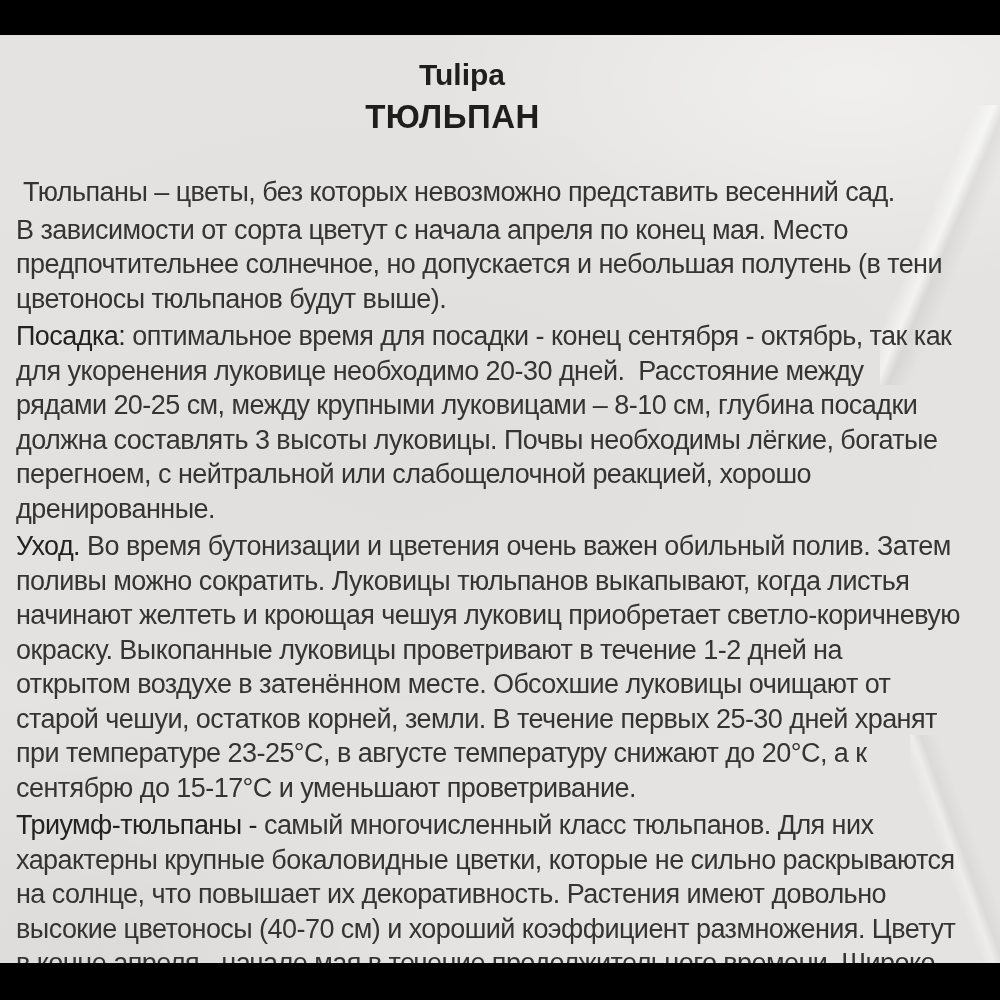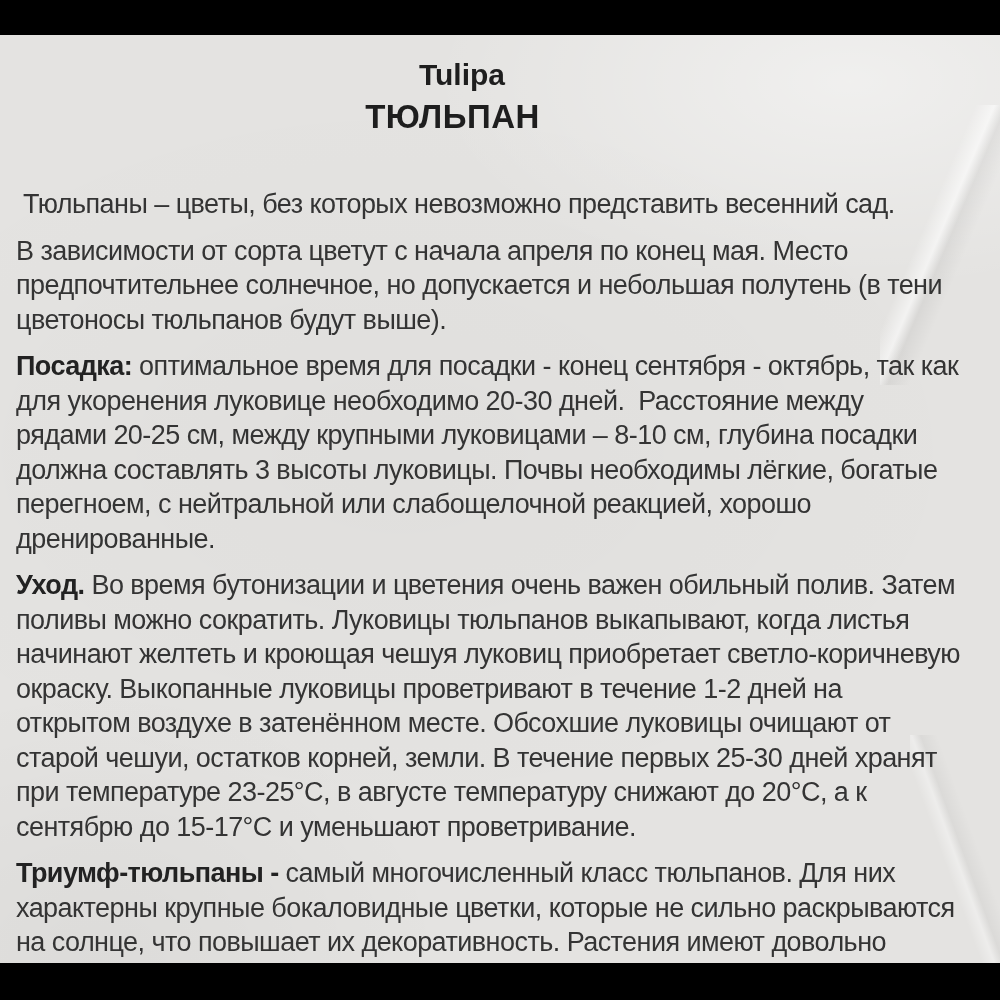--- a/index.html
+++ b/index.html
@@ -90,25 +90,25 @@
     top: 140px;
     left: 16px;
     width: 944px;
     color: #343434;
     font-size: 27px;
     line-height: 34.5px;
     letter-spacing: -0.55px;
     text-align: left;
   }
   .content p {
-    margin: 12px 0 3px 0;
+    margin: 0 0 3px 0;
     white-space: pre-wrap;
   }
   .content p .lead {
-    font-weight: bold;
+    font-weight: normal;
     color: #222222;
   }
 </style>
 </head>
 <body>
 
 <div class="bar bar-top"></div>
 
 <div class="paper">
   <div class="crease"></div>

